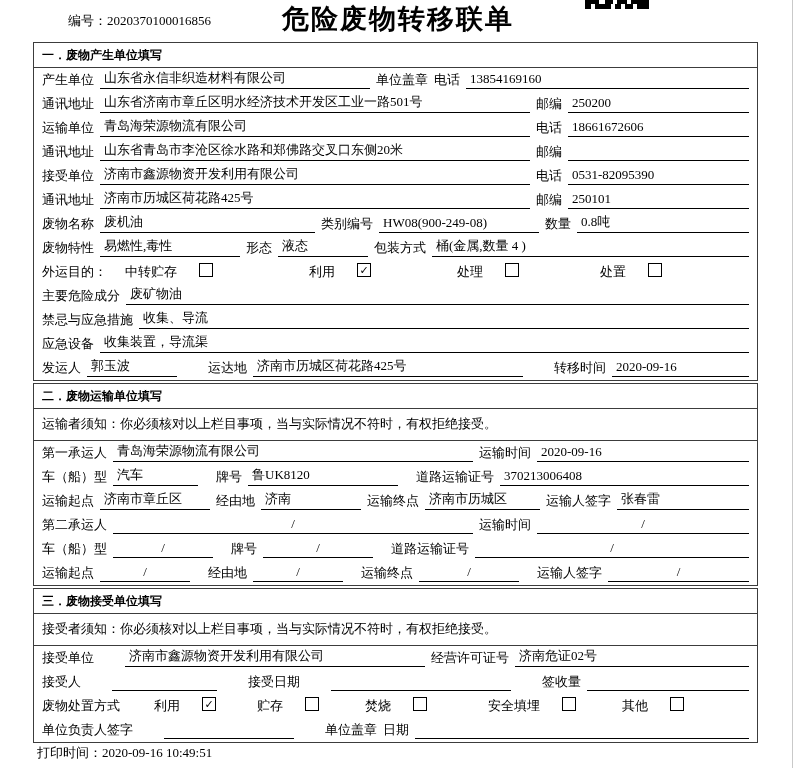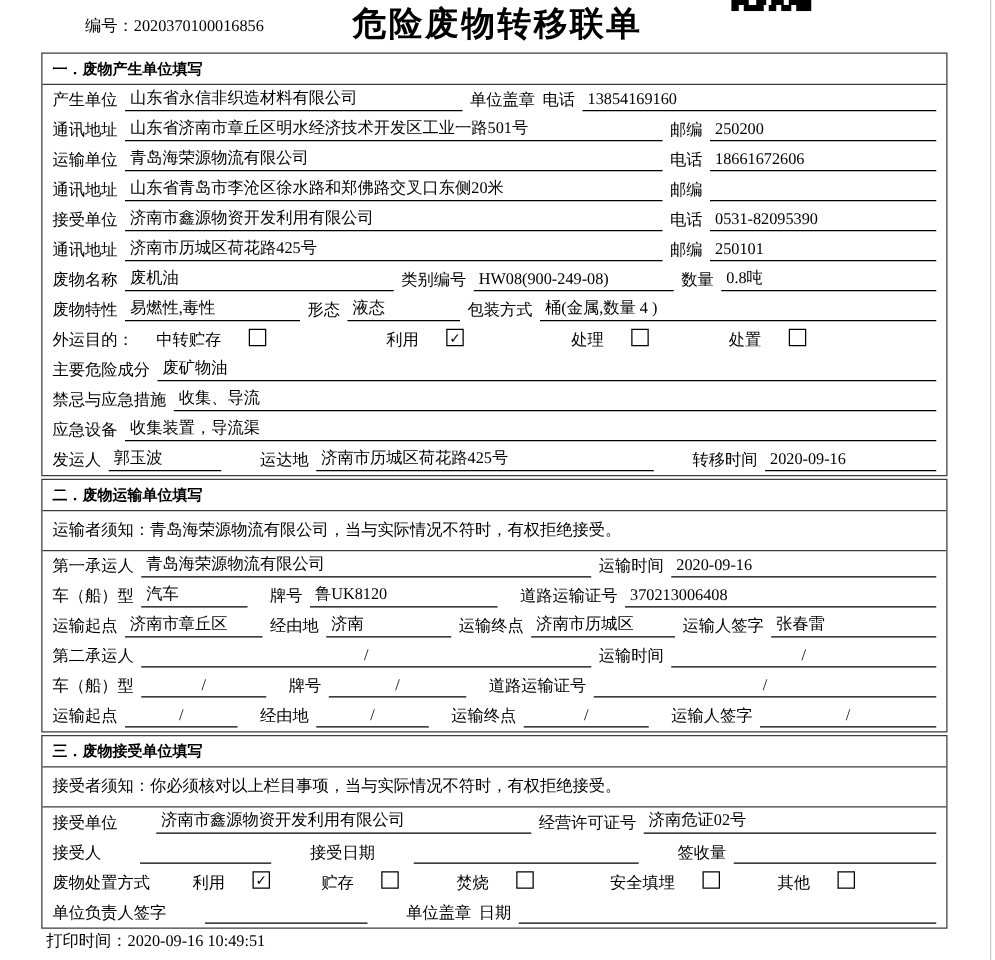--- a/index.html
+++ b/index.html
@@ -23,21 +23,21 @@
        overflow:hidden;min-height:16px;}
   .grow{flex:1;}
   .ctr{text-align:center;}
   .ml-auto{margin-left:auto;}
   .w85{width:85px}.w90{width:90px}.w100{width:100px}.w105{width:105px}.w110{width:110px}
   .w115{width:115px}.w130{width:130px}.w140{width:140px}.w150{width:150px}.w160{width:160px}
   .w180{width:180px}.w215{width:215px}.w270{width:270px}.w300{width:300px}.w360{width:360px}
   .w430{width:430px}
   .m12{margin-left:12px}.m25{margin-left:25px}.m28{margin-left:28px}.m35{margin-left:35px}
   .m40{margin-left:40px}.m55{margin-left:55px}.m80{margin-left:80px}.m90{margin-left:90px}
-  .m125{margin-left:58px}
+  .m125{margin-left:75px}
   .opt{display:inline-flex;align-items:flex-start;gap:22px;}
   .cb{display:inline-flex;width:12px;height:12px;border:1px solid #000;align-items:center;
       justify-content:center;font-size:11px;line-height:1;margin-bottom:1px;
       font-family:"DejaVu Sans",sans-serif;}
   .footer{position:absolute;left:37px;top:744px;white-space:nowrap;}
 </style>
 </head>
 <body>
 
 <div class="page">
@@ -171,21 +171,21 @@
       <span class="val w90">郭玉波</span>
       <span class="lbl m25">运达地</span>
       <span class="val w270">济南市历城区荷花路425号</span>
       <span class="lbl m25">转移时间</span>
       <span class="val grow">2020-09-16</span>
     </div>
   </div>
 
   <div class="box">
     <div class="sec-h">二．废物运输单位填写</div>
-    <div class="notice">运输者须知：青岛海荣源物流有限公司，当与实际情况不符时，有权拒绝接受。</div>
+    <div class="notice">运输者须知：你必须核对以上栏目事项，当与实际情况不符时，有权拒绝接受。</div>
 
     <div class="row">
       <span class="lbl">第一承运人</span>
       <span class="val w360">青岛海荣源物流有限公司</span>
       <span class="lbl ml-auto">运输时间</span>
       <span class="val grow">2020-09-16</span>
     </div>
 
     <div class="row">
       <span class="lbl">车（船）型</span>

